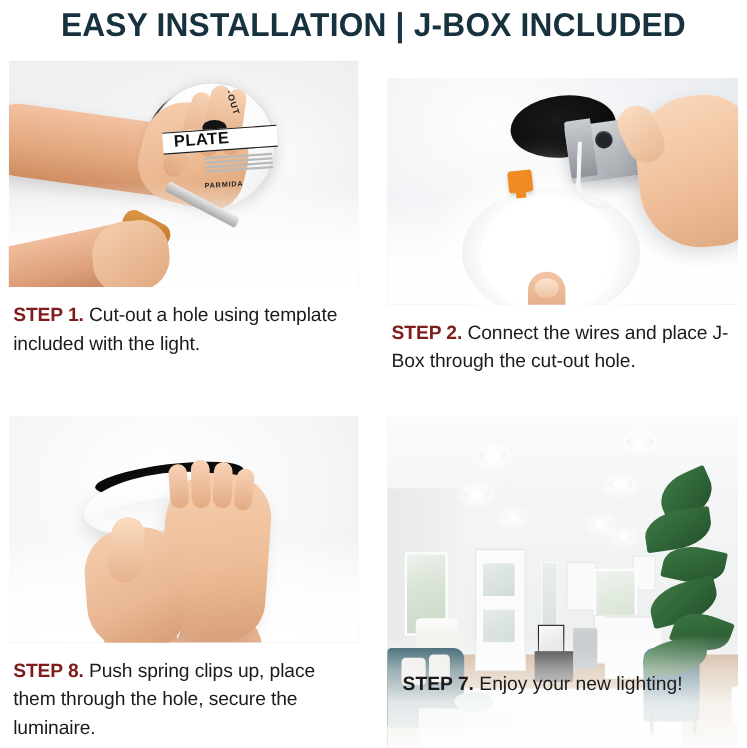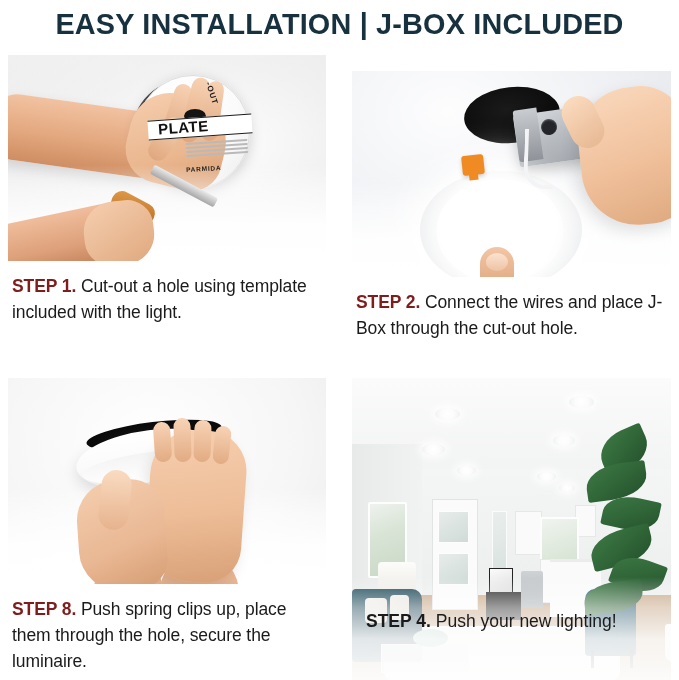--- a/index.html
+++ b/index.html
@@ -349,19 +349,19 @@
           <div class="leaf" style="left:10%;top:16%;width:56%;height:15%;transform:rotate(-8deg);"></div>
           <div class="leaf" style="left:26%;top:30%;width:52%;height:14%;transform:rotate(12deg);"></div>
           <div class="leaf" style="left:14%;top:44%;width:58%;height:15%;transform:rotate(-14deg);"></div>
           <div class="leaf" style="left:34%;top:56%;width:48%;height:14%;transform:rotate(20deg);"></div>
           <div class="leaf" style="left:8%;top:66%;width:54%;height:13%;transform:rotate(-6deg);"></div>
           <div class="pot"></div>
         </div>
 
         <div class="fade"></div>
         <div class="cap-overlay">
-          <b>STEP 4.</b><span> Push your new lighting!</span>
+          <b>STEP 7.</b><span> Enjoy your new lighting!</span>
         </div>
       </div>
     </div>
 
   </div>
 </div>
 
 </body></html>

